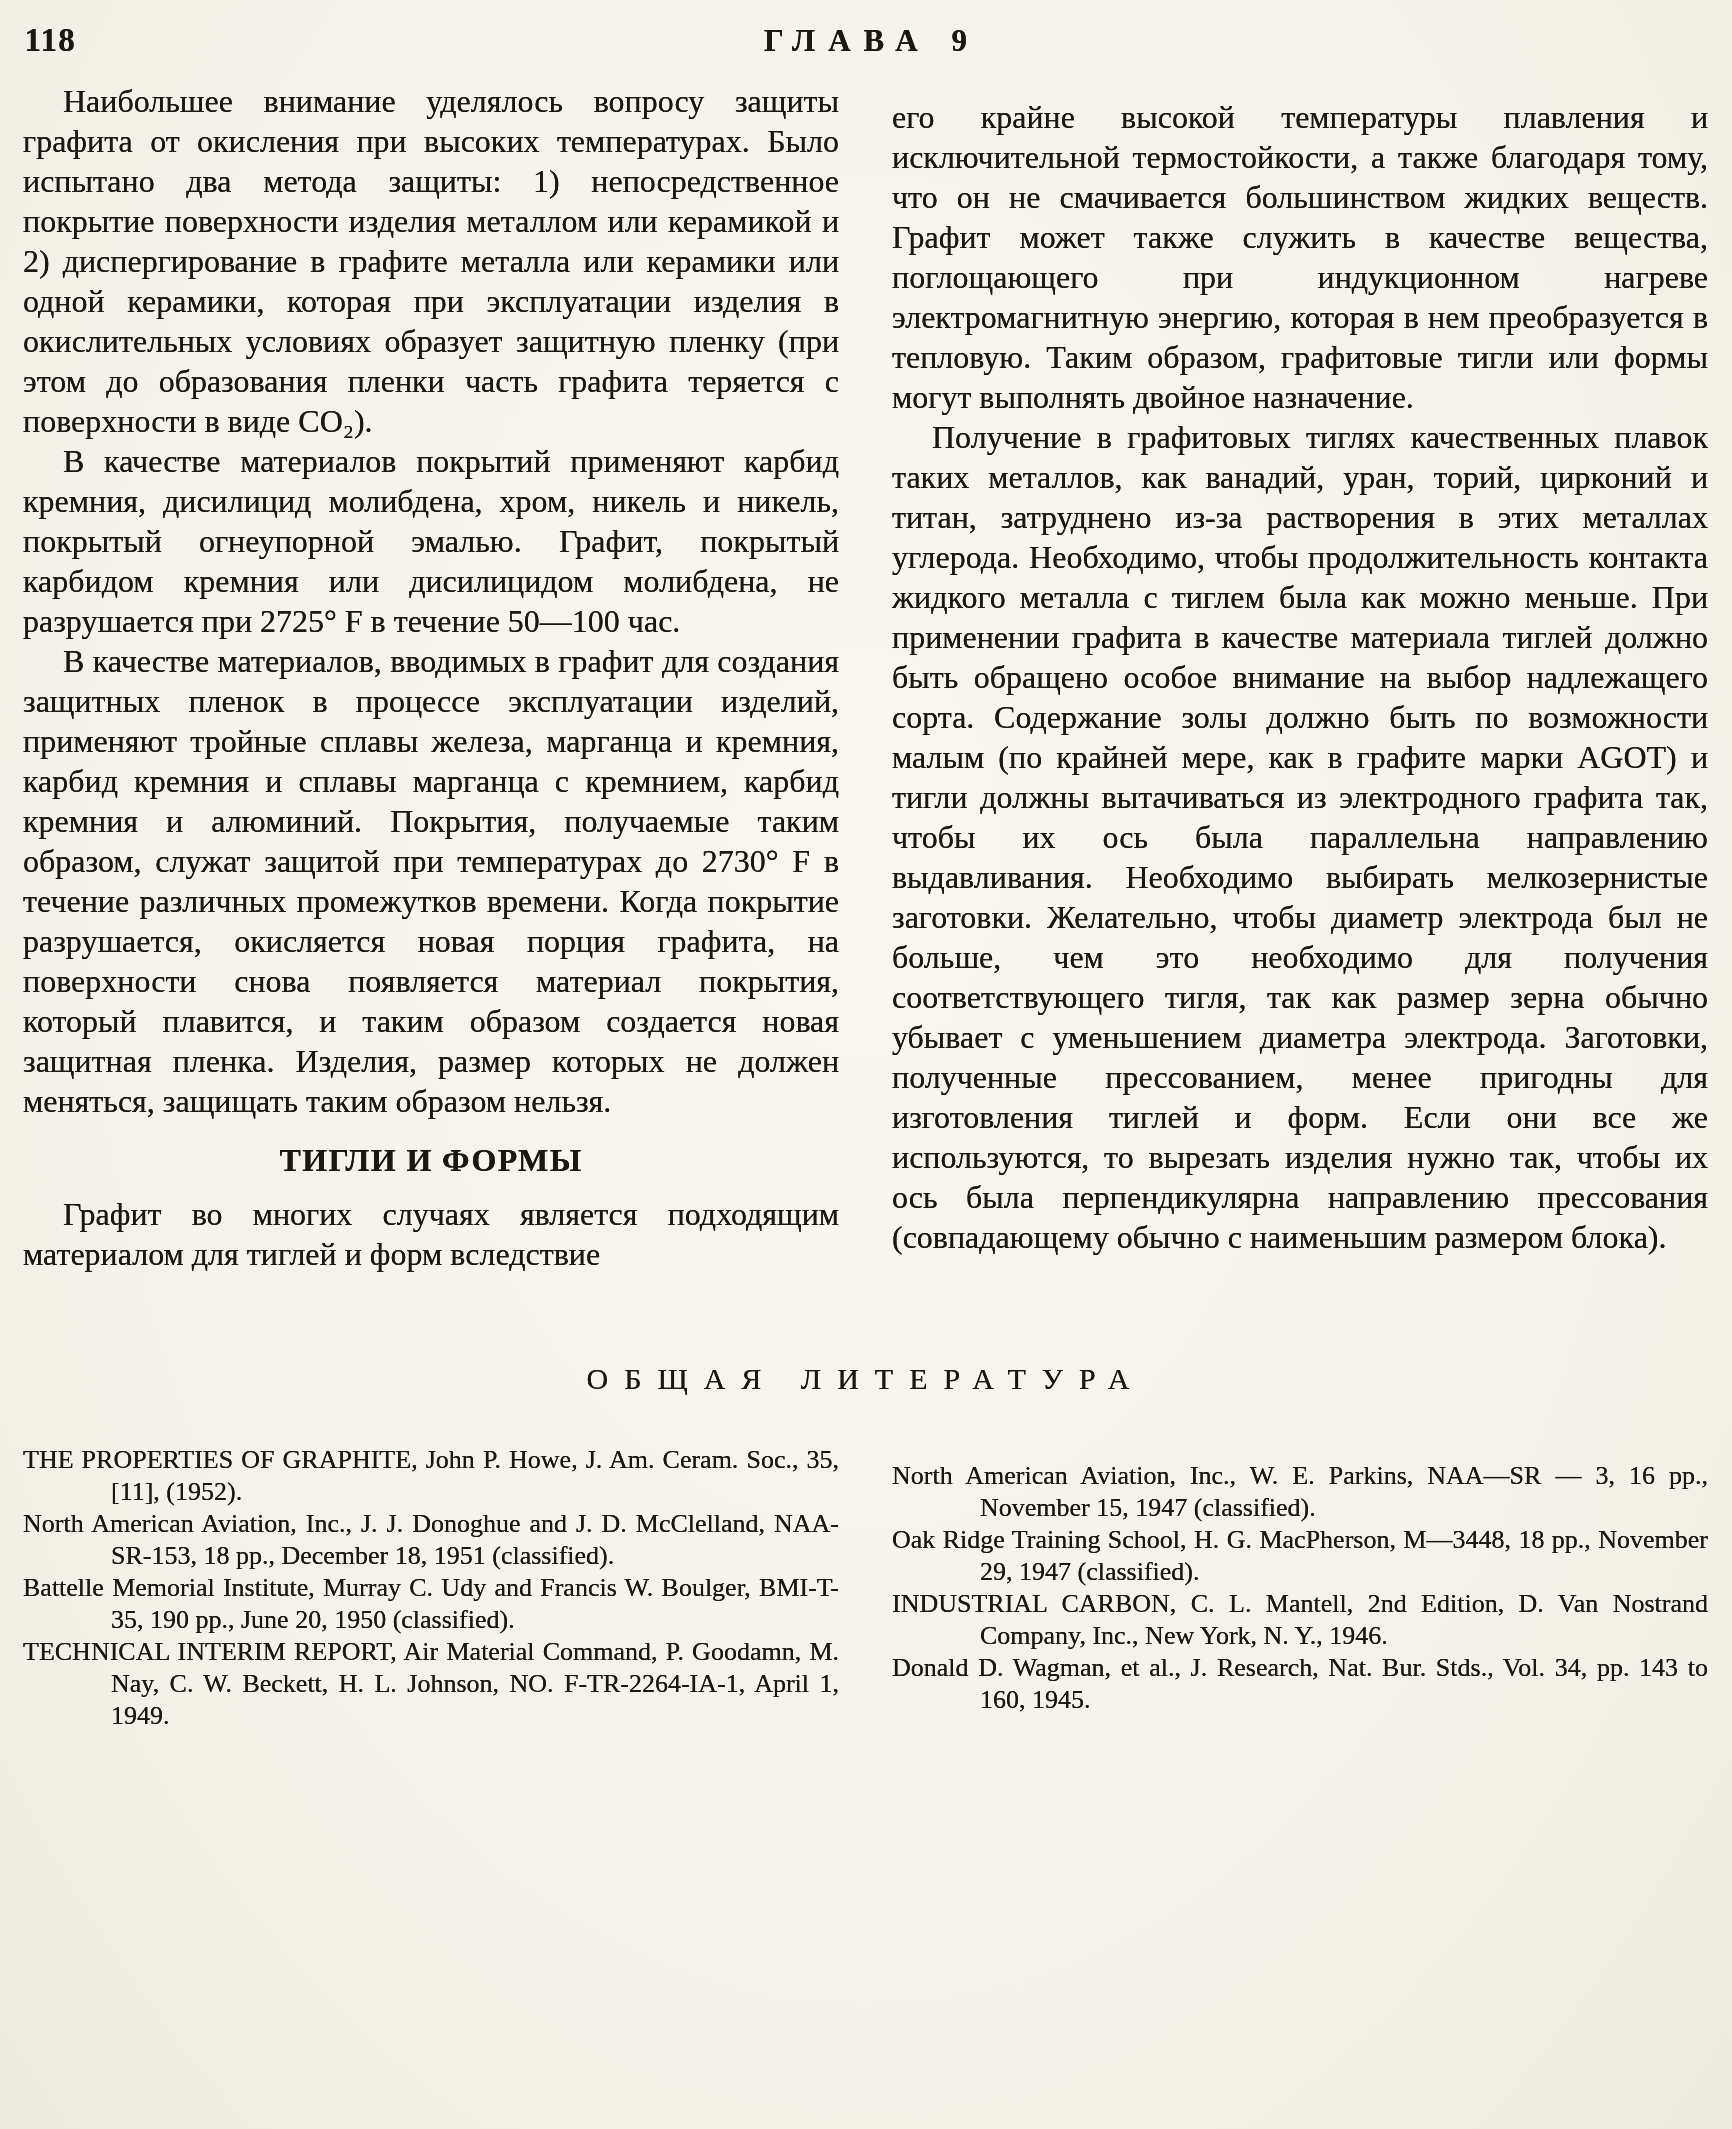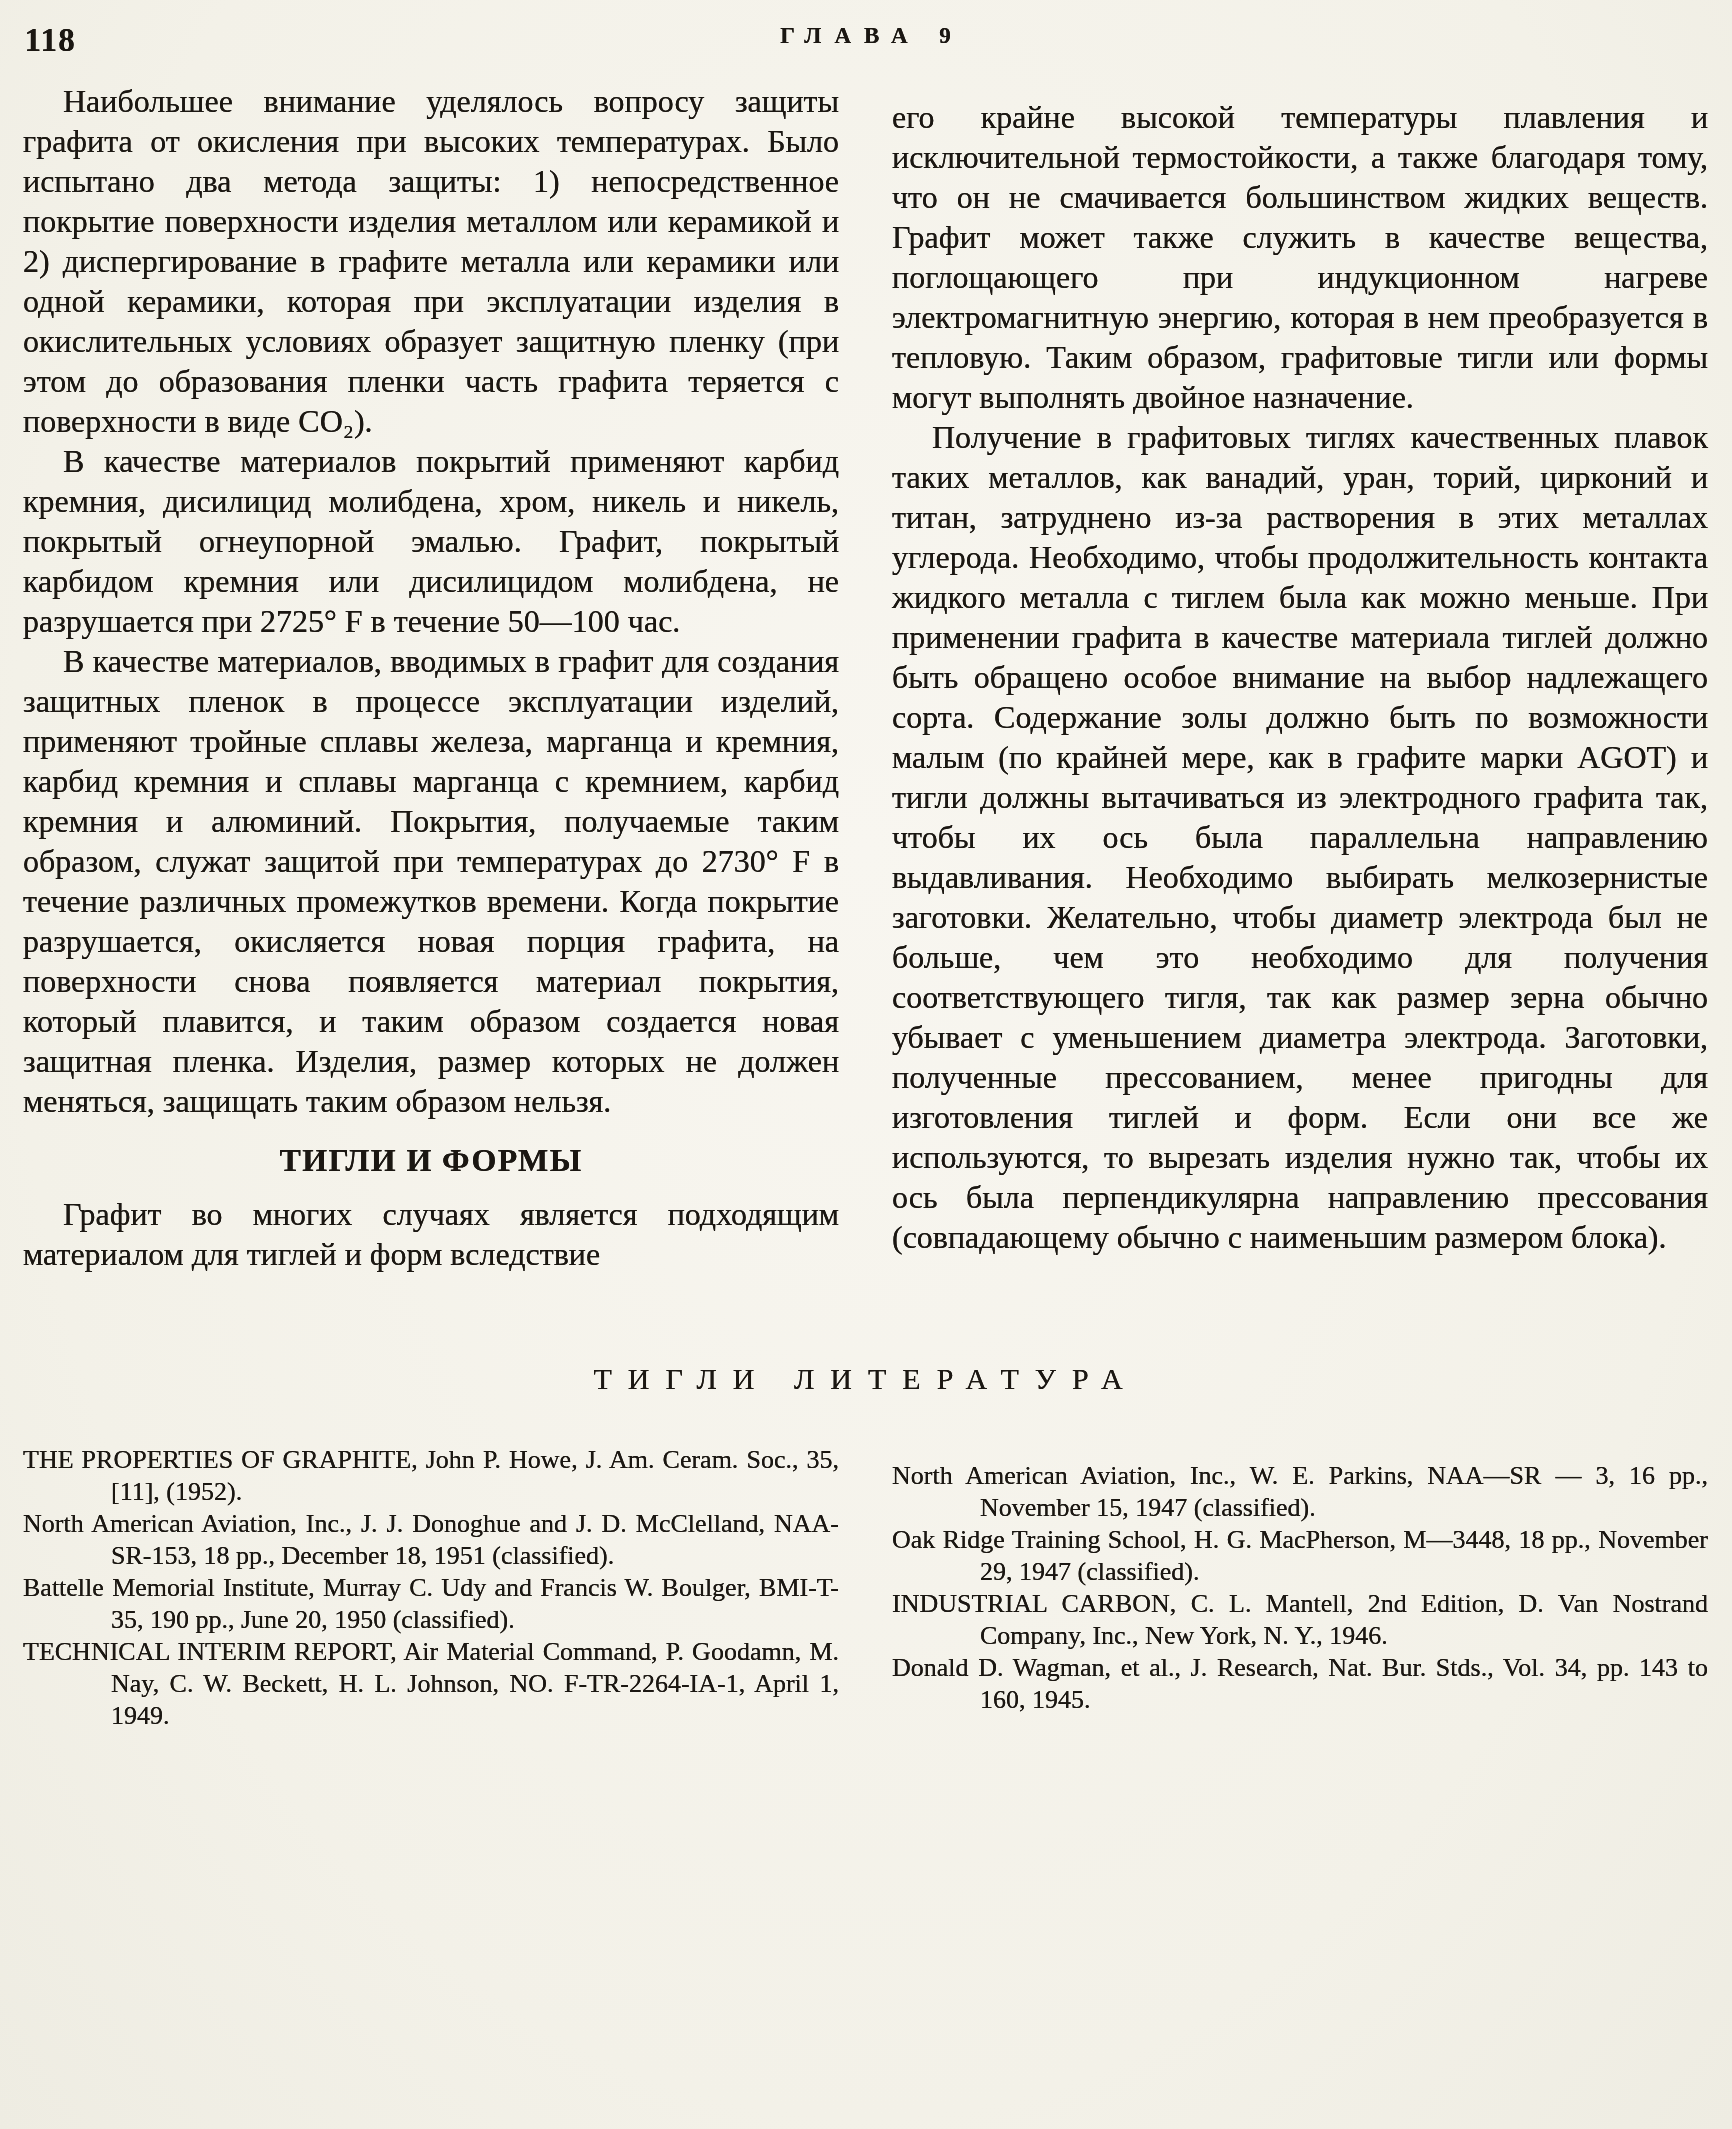--- a/index.html
+++ b/index.html
@@ -14,21 +14,21 @@
   .page { padding: 17.3px 23px 0 23px; }
 
   .page-header { position: relative; height: 46px; margin-bottom: 17.3px; }
   .page-number {
     position: absolute; left: 1.4px; top: 5px;
     font-size: 33px; font-weight: bold; letter-spacing: 1.4px;
     text-shadow: 0 0 0.4px currentColor;
   }
   .chapter-title {
     position: absolute; left: 12px; right: 0; top: 5.8px;
-    text-align: center; font-size: 23px; font-weight: bold;
+    text-align: center; font-size: 31px; font-weight: bold;
     letter-spacing: 13px;
     text-shadow: 0 0 0.4px currentColor;
   }
 
   .columns { display: flex; gap: 53px; align-items: center; }
   .col { width: 816px; }
 
   .body-text p {
     margin: 0;
     font-size: 32px;
@@ -83,21 +83,21 @@
       <p>Графит во многих случаях является подходящим материалом для тиглей и форм вследствие</p>
     </div>
 
     <div class="col">
       <p class="continuation">его крайне высокой температуры плавления и исключительной термостойкости, а также благодаря тому, что он не смачивается большинством жидких веществ. Графит может также служить в качестве вещества, поглощающего при индукционном нагреве электромагнитную энергию, которая в нем преобразуется в тепловую. Таким образом, графитовые тигли или формы могут выполнять двойное назначение.</p>
       <p>Получение в графитовых тиглях качественных плавок таких металлов, как ванадий, уран, торий, цирконий и титан, затруднено из-за растворения в этих металлах углерода. Необходимо, чтобы продолжительность контакта жидкого металла с тиглем была как можно меньше. При применении графита в качестве материала тиглей должно быть обращено особое внимание на выбор надлежащего сорта. Содержание золы должно быть по возможности малым (по крайней мере, как в графите марки AGOT) и тигли должны вытачиваться из электродного графита так, чтобы их ось была параллельна направлению выдавливания. Необходимо выбирать мелкозернистые заготовки. Желательно, чтобы диаметр электрода был не больше, чем это необходимо для получения соответствующего тигля, так как размер зерна обычно убывает с уменьшением диаметра электрода. Заготовки, полученные прессованием, менее пригодны для изготовления тиглей и форм. Если они все же используются, то вырезать изделия нужно так, чтобы их ось была перпендикулярна направлению прессования (совпадающему обычно с наименьшим размером блока).</p>
     </div>
 
   </div>
 
-  <h2 class="bib-heading">ТИГЛИ ЛИТЕРАТУРА</h2>
+  <h2 class="bib-heading">ОБЩАЯ ЛИТЕРАТУРА</h2>
 
   <div class="columns bib" lang="en">
 
     <div class="col">
       <p class="bib-entry">THE PROPERTIES OF GRAPHITE, John P. Howe, J. Am. Ceram. Soc., 35, [11], (1952).</p>
       <p class="bib-entry">North American Aviation, Inc., J. J. Donoghue and J. D. McClelland, NAA-SR-153, 18 pp., December 18, 1951 (classified).</p>
       <p class="bib-entry">Battelle Memorial Institute, Murray C. Udy and Francis W. Boulger, BMI-T-35, 190 pp., June 20, 1950 (classified).</p>
       <p class="bib-entry">TECHNICAL INTERIM REPORT, Air Material Command, P. Goodamn, M. Nay, C. W. Beckett, H. L. Johnson, NO. F-TR-2264-IA-1, April 1, 1949.</p>
     </div>
 

